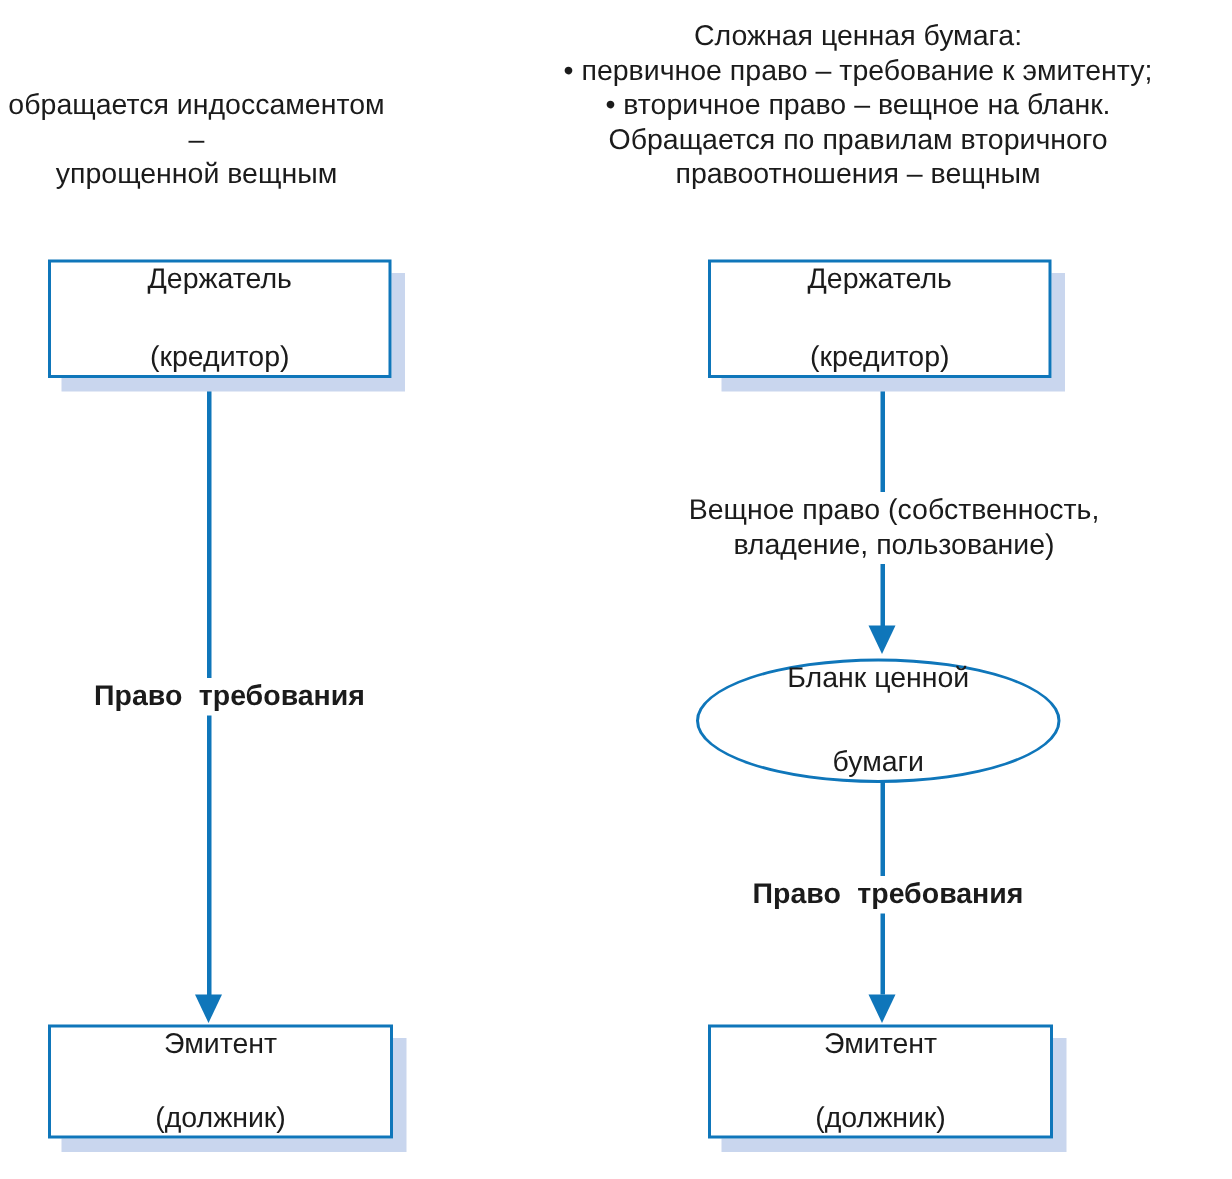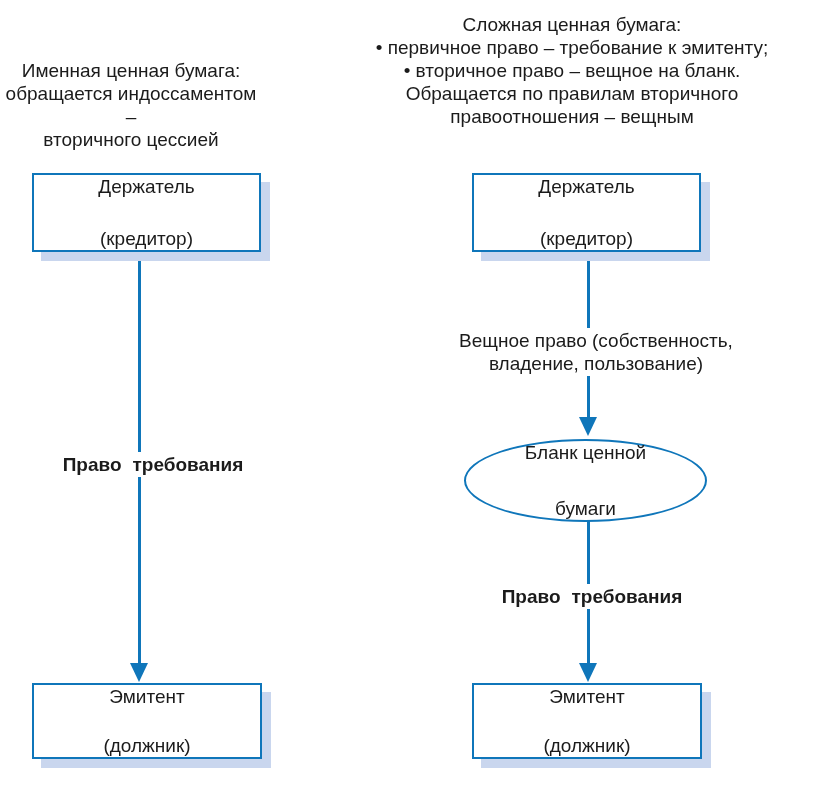--- a/index.html
+++ b/index.html
@@ -63,23 +63,22 @@
     padding: 1px 0;
   }
   .spaced { word-spacing: 0.3em; font-weight: bold; }
 </style>
 </head>
 <body>
 
 <div class="canvas">
 
   <div class="hdr" style="left:5px; top:59px; width:252px;">
-    <div>Именная ценная бумага:</div>
     <div>обращается индоссаментом –</div>
-    <div>вторичного цессией</div>
+    <div>упрощенной вещным</div>
   </div>
 
   <div class="hdr" style="left:340px; top:13px; width:464px;">
     <div>Сложная ценная бумага:</div>
     <div>• первичное право – требование к эмитенту;</div>
     <div>• вторичное право – вещное на бланк.</div>
     <div>Обращается по правилам вторичного</div>
     <div>правоотношения – вещным</div>
   </div>
 

